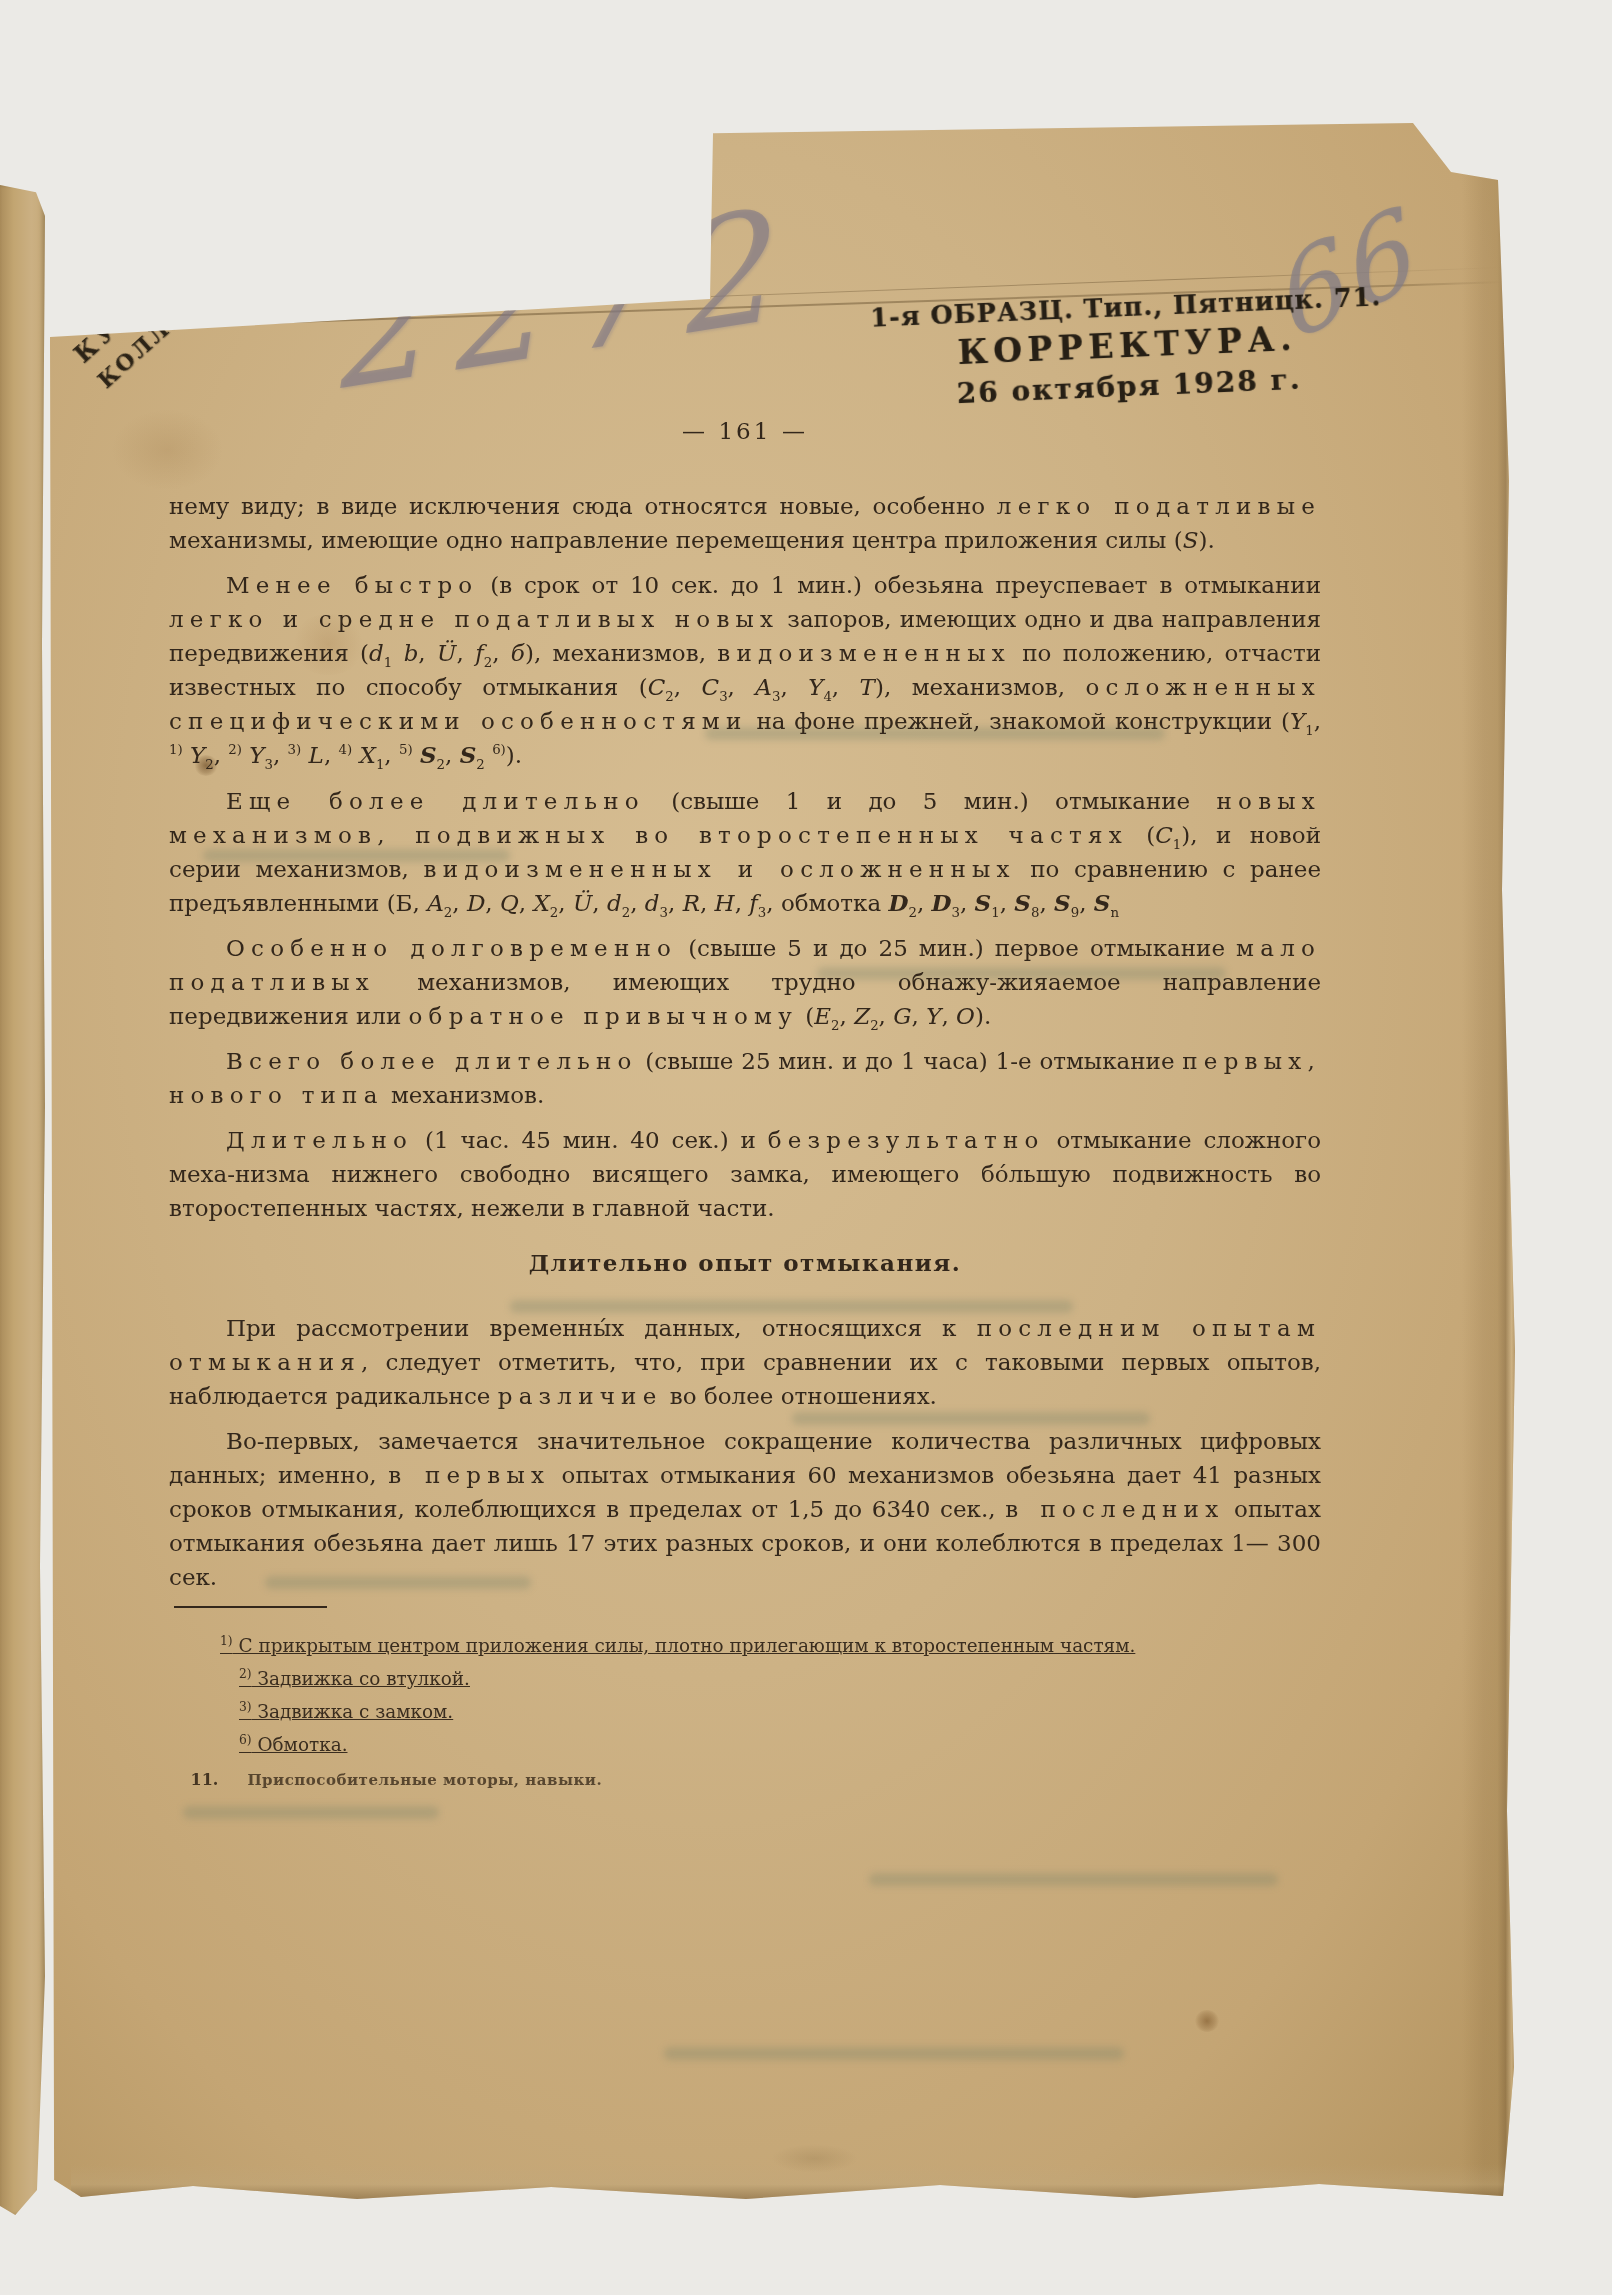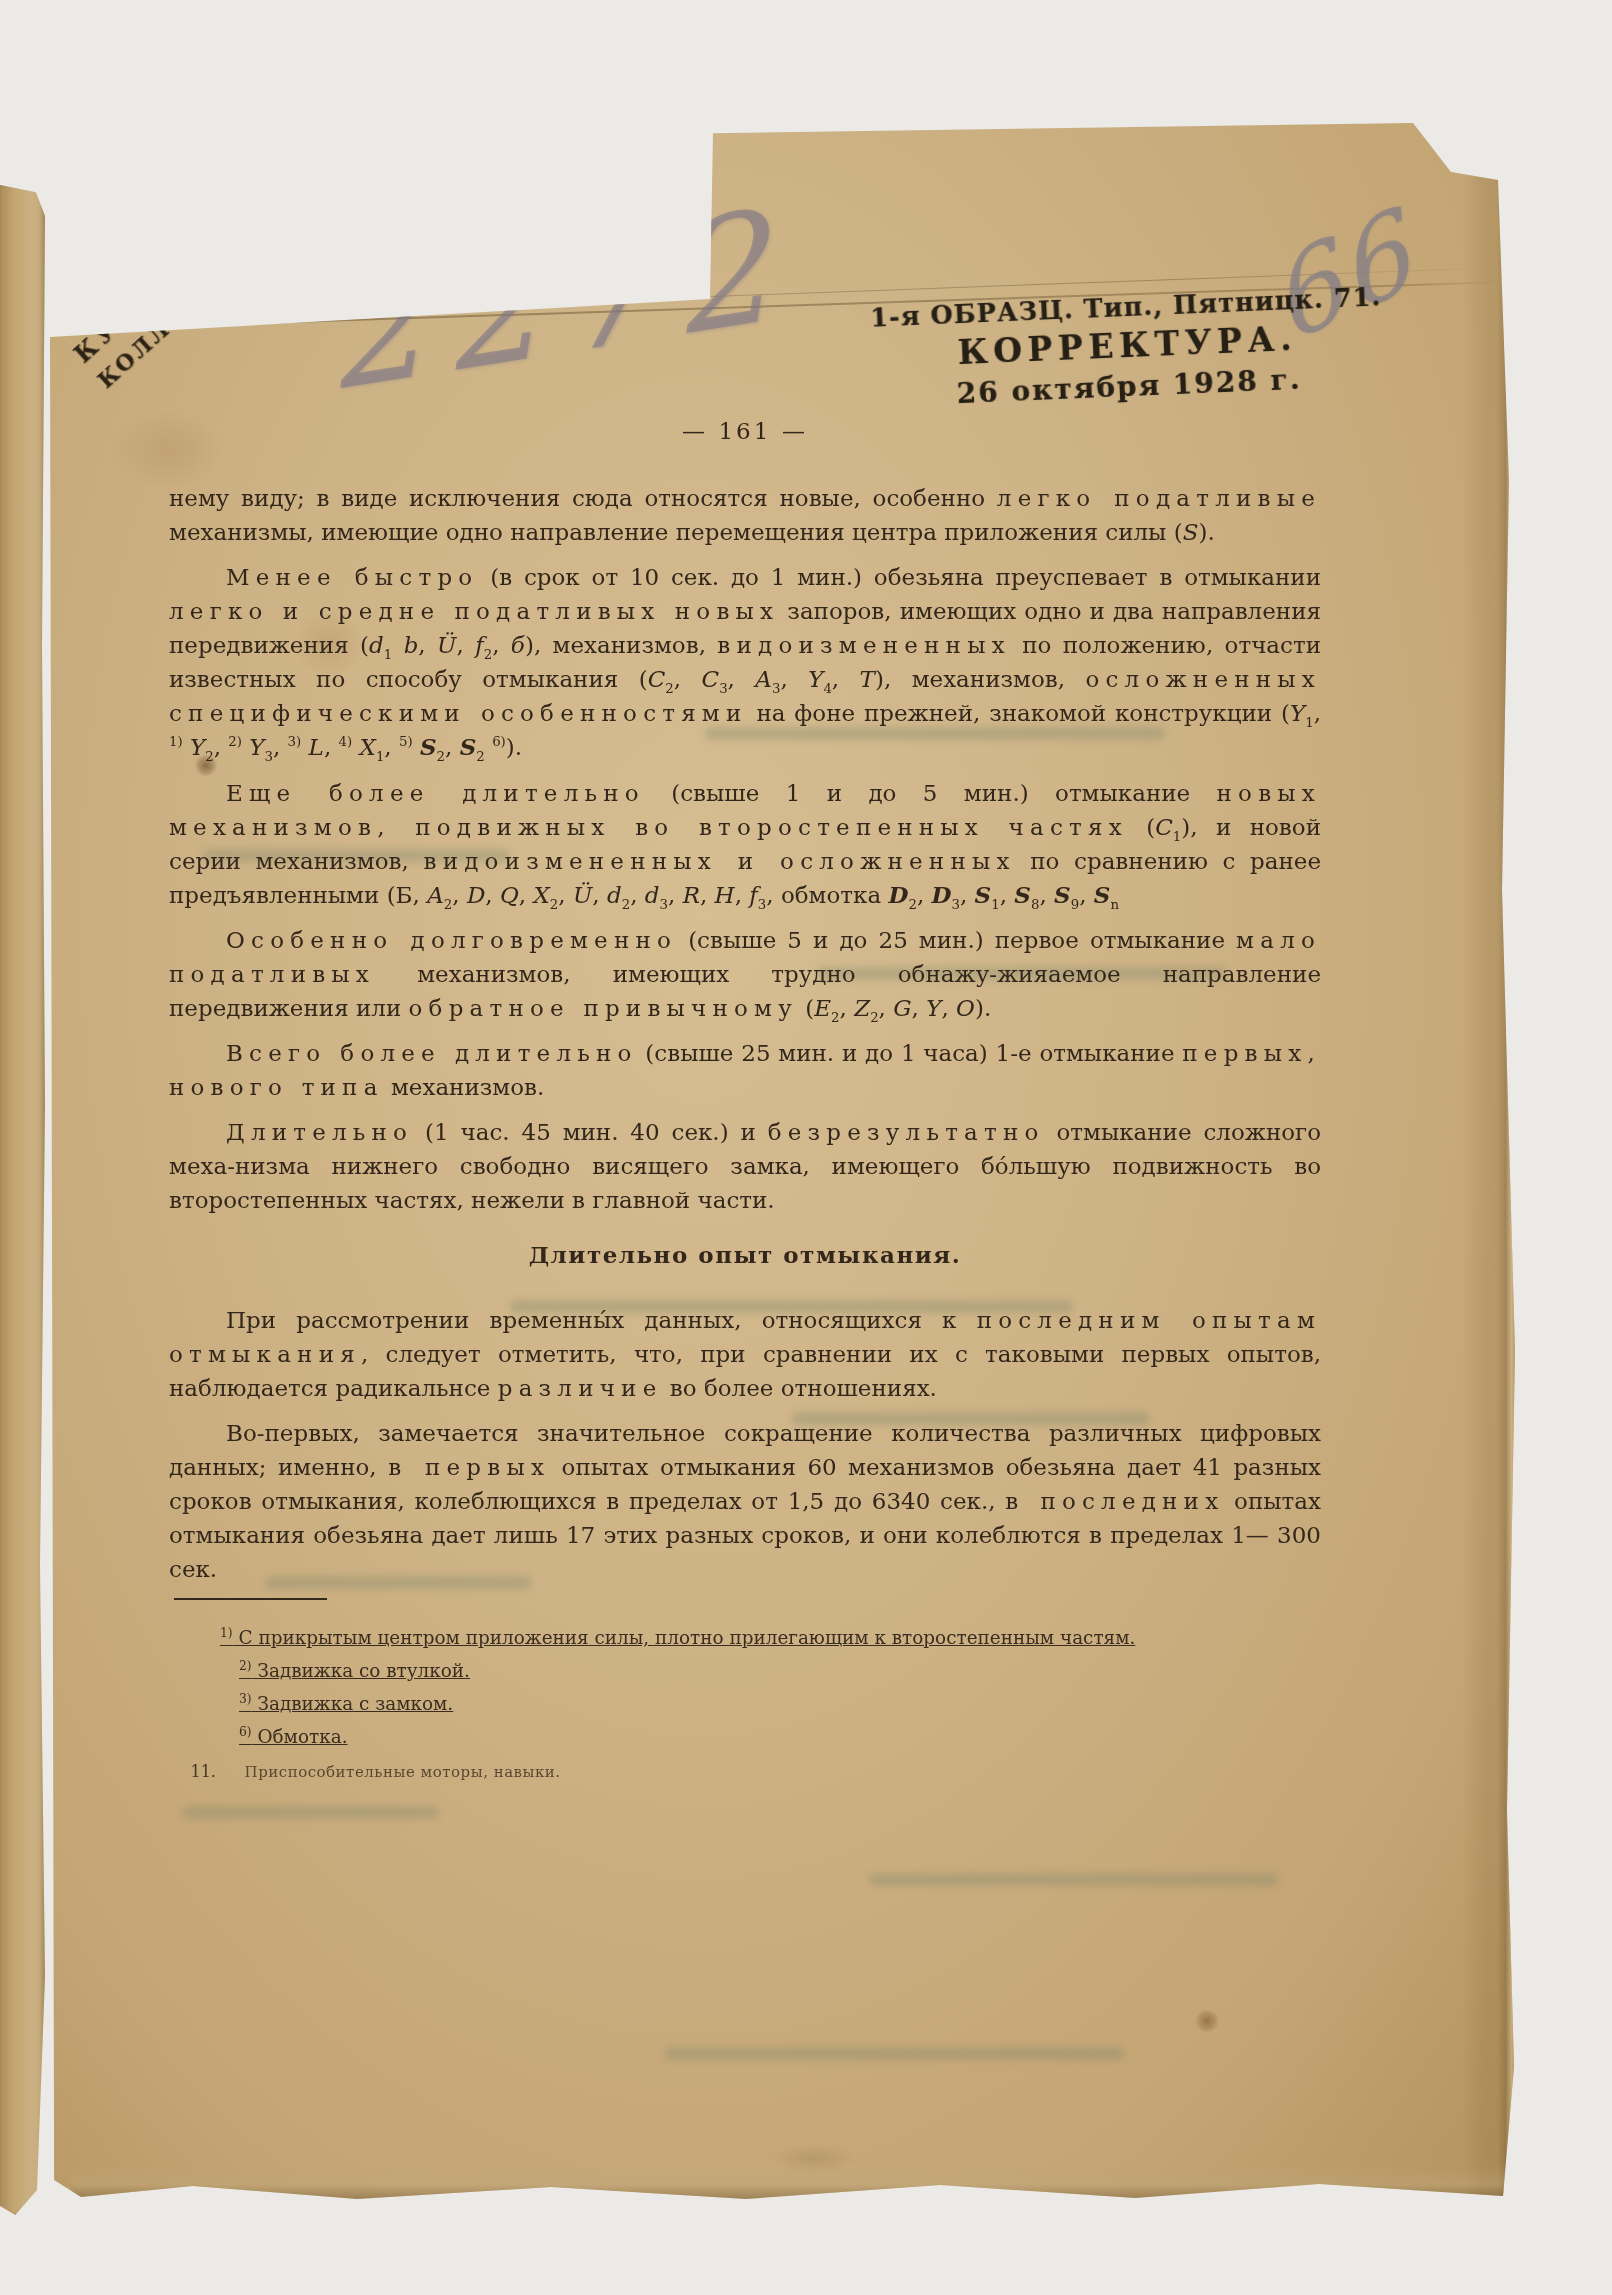--- a/index.html
+++ b/index.html
@@ -109,42 +109,42 @@
     text-shadow:1px 1px 2px rgba(128,122,134,.30);
   }
 
   .page-number{
     position:absolute;left:119px;top:295px;width:1152px;
     text-align:center;font-size:23px;color:#33271b;letter-spacing:3.1px;
   }
 
   
   .text-block{
-    position:absolute;left:119px;top:358px;width:1152px;
+    position:absolute;left:119px;top:366px;width:1152px;
     font-size:23px;line-height:34px;color:#33271b;text-align:justify;
   }
   .text-block p{margin:0 0 11.3px;text-indent:57px;}
   .text-block p.noindent{text-indent:0;}
   .text-block p.heading{text-align:center;font-weight:bold;text-indent:0;margin:20.5px 0 31px;letter-spacing:1.5px;}
   .sp{letter-spacing:.27em;}
   .it{font-style:italic;}
   .frak{font-style:italic;font-weight:bold;}
   .text-block sub{font-size:58%;line-height:0;}
   .text-block sup{font-size:58%;line-height:0;}
 
   .fn-rule{
     width:153px;border:none;border-top:2.6px solid #33271b;
     margin:2px 0 23.5px 5.1px;
   }
   .footnotes{font-size:18.4px;line-height:30px;color:#3a2d1f;text-align:left;}
   .footnotes .fn{margin:0 0 3.1px;text-indent:51px;text-decoration:underline;}
   .footnotes .fn.deep{text-indent:70px;}
   .footnotes sup{font-size:12.3px;line-height:0;}
 
-  .signature{margin-top:21.5px;font-size:16px;color:#453522;text-indent:0;}
+  .signature{margin-top:21.5px;font-size:16px;color:#453522;text-indent:0;font-weight:bold;}
   .signature .sig-num{margin-left:21.5px;}
   .signature .sig-title{margin-left:23.5px;font-size:15px;letter-spacing:0.5px;opacity:.85;}
 </style>
 </head>
 <body>
 
 <div class="scene">
 
   <div class="neighbor-page"></div>
 

